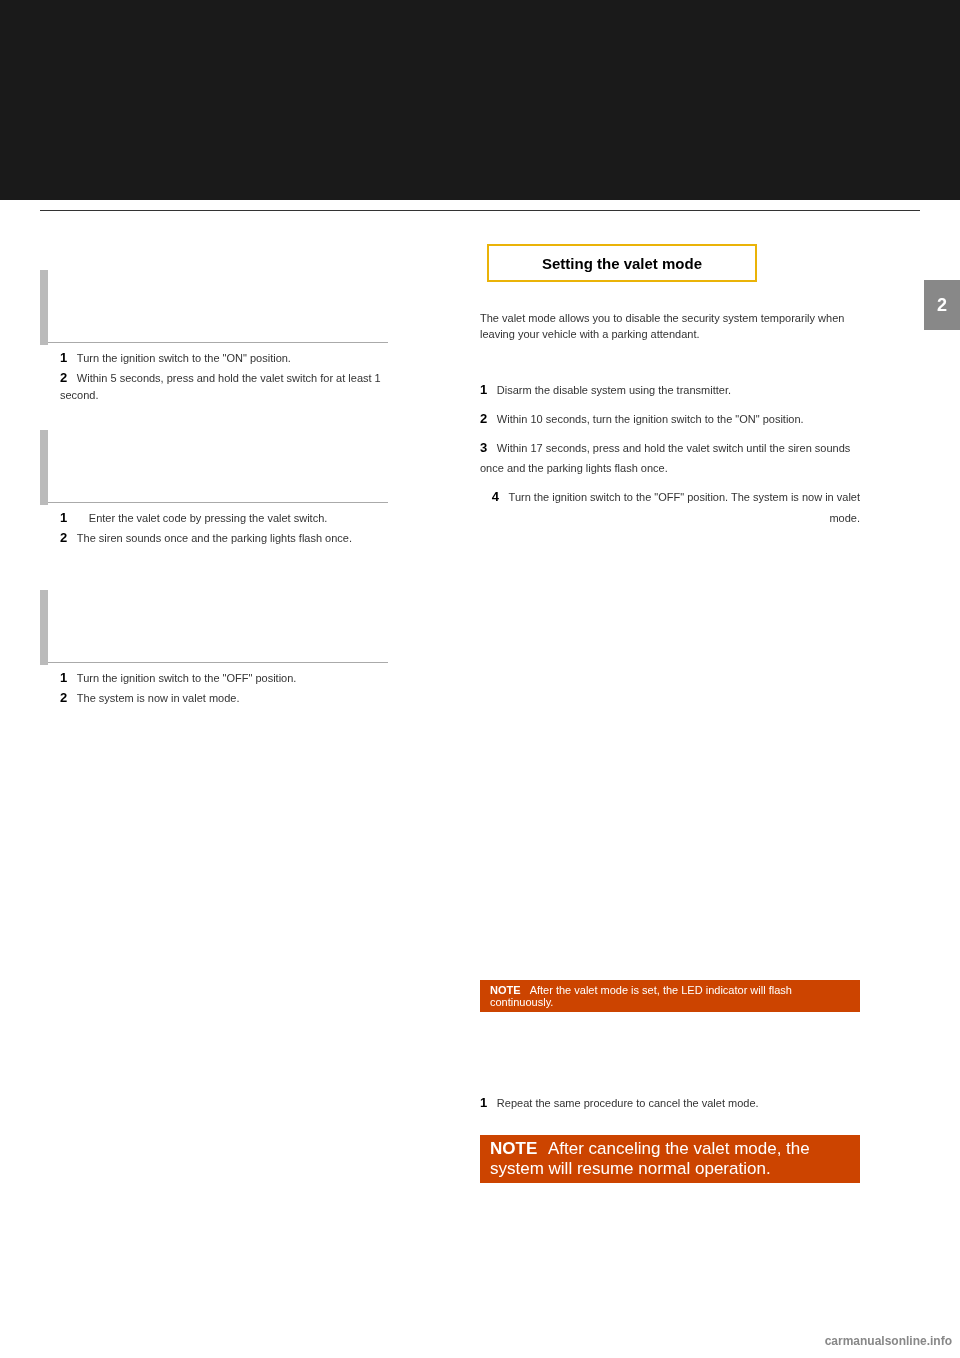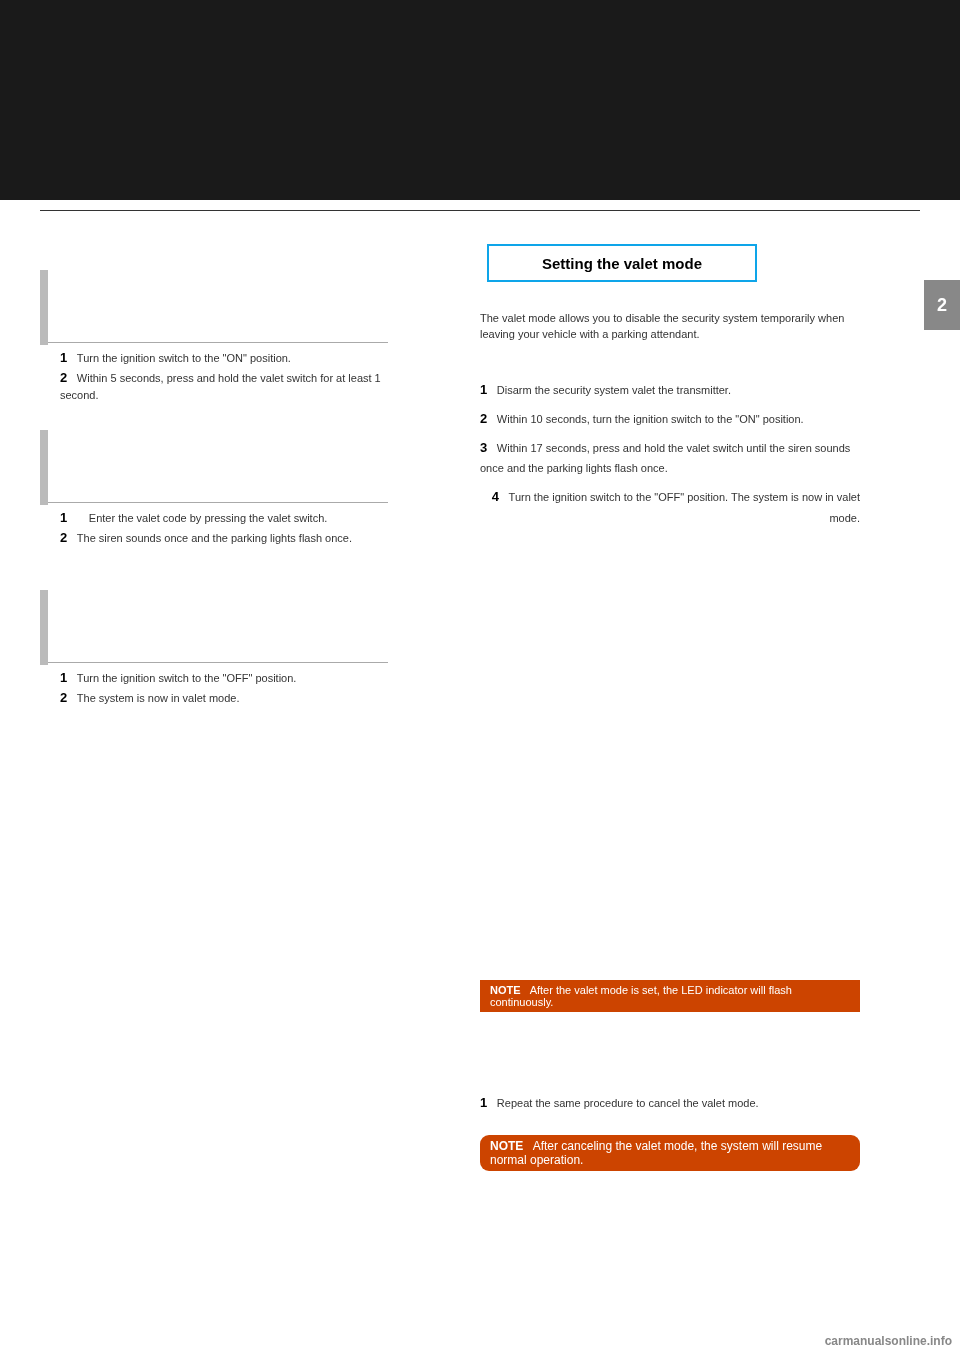--- a/index.html
+++ b/index.html
@@ -42,21 +42,21 @@
     }
 
     
     .section-title-box {
       position: absolute;
       top: 244px;
       left: 487px;
       width: 270px;
       height: 38px;
       background: #ffffff;
-      border: 2px solid #0ea5e9;
+      border: 2px solid #eab308;
       display: flex;
       align-items: center;
       justify-content: center;
     }
 
     .section-title-text {
       font-size: 15px;
       font-weight: bold;
       color: #000000;
     }
@@ -161,21 +161,21 @@
     </div>
   </div>
 
   <div style="position:absolute; top:310px; left:480px; width:380px;">
     <span class="step-text" data-bind="right_column.intro_text">The valet mode allows you to disable the security system temporarily when leaving your vehicle with a parking attendant.</span>
   </div>
 
   <div style="position:absolute; top:380px; left:480px; width:380px; line-height:1.6;">
     <div style="margin-bottom:8px;">
       <span class="bold-label" data-bind="right_column.step1_label">1</span>
-      <span class="step-text" style="margin-left:6px;" data-bind="right_column.step1_text">Disarm the security system valet the transmitter.</span>
+      <span class="step-text" style="margin-left:6px;" data-bind="right_column.step1_text">Disarm the disable system using the transmitter.</span>
     </div>
     <div style="margin-bottom:8px;">
       <span class="bold-label" data-bind="right_column.step2_label">2</span>
       <span class="step-text" style="margin-left:6px;" data-bind="right_column.step2_text">Within 10 seconds, turn the ignition switch to the "ON" position.</span>
     </div>
     <div style="margin-bottom:8px;">
       <span class="bold-label" data-bind="right_column.step3_label">3</span>
       <span class="step-text" style="margin-left:6px;" data-bind="right_column.step3_text">Within 17 seconds, press and hold the valet switch until the siren sounds once and the parking lights flash once.</span>
     </div>
     <div style="margin-bottom:8px;text-align:right;">
@@ -188,21 +188,21 @@
     <span data-bind="right_column.note1_label">NOTE</span>
     <span style="margin-left:6px; font-weight:normal;" data-bind="right_column.note1_text">After the valet mode is set, the LED indicator will flash continuously.</span>
   </div>
 
 
   <div style="position:absolute; top:1095px; left:480px; width:380px;">
     <span class="bold-label" data-bind="right_column.step_cancel_label">1</span>
     <span class="step-text" style="margin-left:6px;" data-bind="right_column.step_cancel_text">Repeat the same procedure to cancel the valet mode.</span>
   </div>
 
-  <div style="position:absolute; top:1135px; left:480px; width:380px; background:#cc4400; color:#ffffff; padding:4px 10px; font-size:12px; font-weight:bold;border-radius:9px;">
+  <div style="position:absolute; top:1135px; left:480px; width:380px; background:#cc4400; color:#ffffff; padding:4px 10px; font-size:17px; font-weight:bold;">
     <span data-bind="right_column.note2_label">NOTE</span>
     <span style="margin-left:6px; font-weight:normal;" data-bind="right_column.note2_text">After canceling the valet mode, the system will resume normal operation.</span>
   </div>
 
   <div class="bottom-watermark">
     <span data-bind="page.watermark">carmanualsonline.info</span>
   </div>
 
 </div>
 

